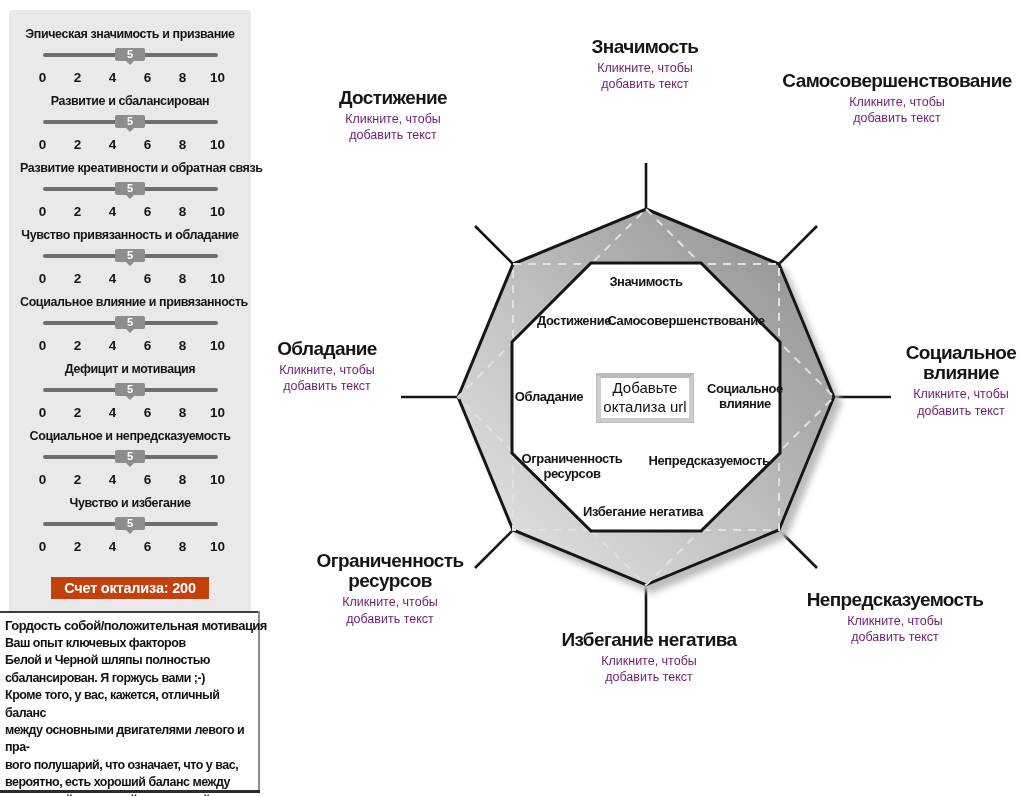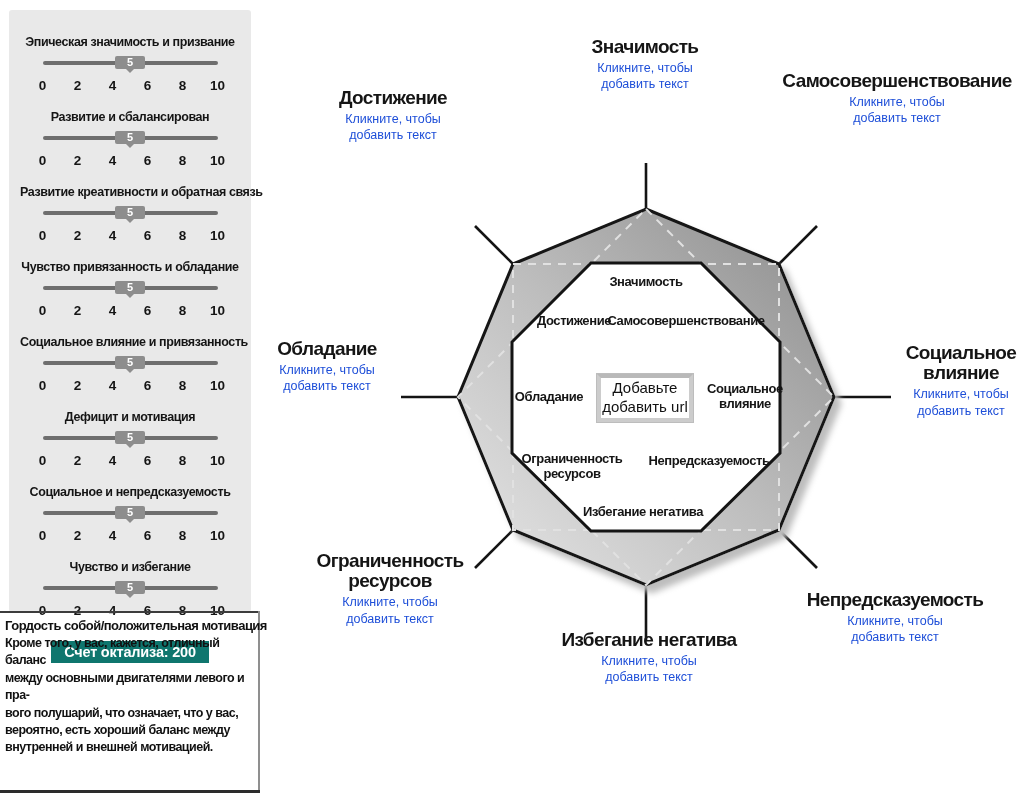--- a/index.html
+++ b/index.html
@@ -5,55 +5,55 @@
   html,body{margin:0;padding:0;}
   body{
     position:relative;width:1020px;height:796px;overflow:hidden;
     background:#ffffff;font-family:"Liberation Sans",sans-serif;color:#111;
   }
   
   .panel{
     position:absolute;left:9px;top:10px;width:242px;height:602px;
     background:#e9e9e9;border-radius:3px;box-sizing:border-box;padding-top:13px;
   }
-  .slider-block{width:220px;margin:12px auto;height:63px;text-align:center;}
+  .slider-block{width:220px;margin:4px auto;height:63px;text-align:center;}
   .slider-label{font-size:12.5px;font-weight:bold;letter-spacing:-0.4px;white-space:nowrap;color:#151515;}
   .track-wrap{position:relative;width:175px;margin:6px auto 1px;height:15px;cursor:pointer;}
   .track{position:absolute;top:6px;left:0;right:0;height:4px;background:#6e6e6e;border-radius:2px;}
   .handle{
     position:absolute;top:1px;left:50%;transform:translateX(-50%);
     width:30px;height:13px;background:#8d8d8d;color:#fff;border-radius:2px;
     font-size:11px;font-weight:bold;line-height:13px;text-align:center;cursor:grab;
   }
   .handle::after{
     content:"";position:absolute;left:50%;top:12px;transform:translateX(-50%);
     border:5px solid transparent;border-top-color:#8d8d8d;
   }
   .ticks{position:relative;width:175px;margin:8px auto 0;height:15px;}
   .tick{position:absolute;top:0;transform:translateX(-50%);font-size:13.5px;font-weight:bold;color:#151515;}
   .t0{left:0%}.t1{left:20%}.t2{left:40%}.t3{left:60%}.t4{left:80%}.t5{left:100%}
   .badge{
-    display:block;width:fit-content;margin:18px auto 0;background:#0f766e;color:#fff;
+    display:block;width:fit-content;margin:18px auto 0;background:#c2410c;color:#fff;
     font-size:14.5px;font-weight:bold;letter-spacing:-0.2px;padding:3px 13px;
   }
   
   .divider-h{position:absolute;left:0;top:611px;width:260px;height:2px;background:#3c3c3c;}
   .divider-v{position:absolute;left:258px;top:611px;width:2px;height:181px;background:#8f8f8f;}
   .divider-b{position:absolute;left:0;top:790px;width:260px;height:3px;background:#2c2c2c;}
   .analysis{position:absolute;left:5px;top:618px;width:252px;}
   .analysis-title{font-size:13px;font-weight:bold;letter-spacing:-0.5px;white-space:nowrap;margin:0 0 2px 0;}
   .analysis-p{font-size:12.5px;font-weight:bold;letter-spacing:-0.5px;line-height:17.4px;margin:0;white-space:pre-line;}
   
   .octagon-svg{position:absolute;left:0;top:0;}
   .outer-label{position:absolute;transform:translateX(-50%);text-align:center;width:240px;}
   .outer-title{
     font-size:19px;font-weight:bold;letter-spacing:-0.6px;line-height:1.06;
     color:#151515;white-space:pre-line;cursor:pointer;
   }
-  .outer-ph{font-size:12.5px;color:#1d4ed8;line-height:1.3;white-space:pre-line;margin-top:3px;cursor:text;}
+  .outer-ph{font-size:12.5px;color:#701a75;line-height:1.3;white-space:pre-line;margin-top:3px;cursor:text;}
   .inner-label{
     position:absolute;transform:translate(-50%,-50%);
     font-size:13px;font-weight:bold;letter-spacing:-0.4px;line-height:1.15;
     text-align:center;white-space:pre-line;color:#151515;
   }
   .logo-box{
     position:absolute;left:645px;top:398px;transform:translate(-50%,-50%);
     width:88px;height:40px;background:#fff;
     border:4px solid #cccccc;border-top-color:#b9b9b9;outline:1px solid #bdbdbd;
     display:flex;align-items:center;justify-content:center;
@@ -195,20 +195,23 @@
 
   <span class="badge">Счет октализа: 200</span>
 </div>
 
 <div class="divider-h"></div>
 <div class="divider-v"></div>
 <div class="divider-b"></div>
 
 <div class="analysis">
   <p class="analysis-title">Гордость собой/положительная мотивация</p>
+  <p class="analysis-p">Ваш опыт ключевых факторов
+Белой и Черной шляпы полностью
+сбалансирован. Я горжусь вами ;-)</p>
   <p class="analysis-p">Кроме того, у вас, кажется, отличный баланс
 между основными двигателями левого и пра-
 вого полушарий, что означает, что у вас,
 вероятно, есть хороший баланс между
 внутренней и внешней мотивацией.</p>
 </div>
 
 <svg class="octagon-svg" width="1020" height="796" viewBox="0 0 1020 796">
   <defs>
     <linearGradient id="ringGrad" x1="0" y1="1" x2="1" y2="0">
@@ -286,13 +289,13 @@
 <div class="inner-label" style="left:686px;top:321px;">Самосовершенствование</div>
 <div class="inner-label" style="left:549px;top:397px;">Обладание</div>
 <div class="inner-label" style="left:745px;top:397px;">Социальное
 влияние</div>
 <div class="inner-label" style="left:572px;top:467px;">Ограниченность
 ресурсов</div>
 <div class="inner-label" style="left:709px;top:461px;">Непредсказуемость</div>
 <div class="inner-label" style="left:643px;top:512px;">Избегание негатива</div>
 
 <div class="logo-box">Добавьте
-добавить url</div>
+октализа url</div>
 
 </body></html>

